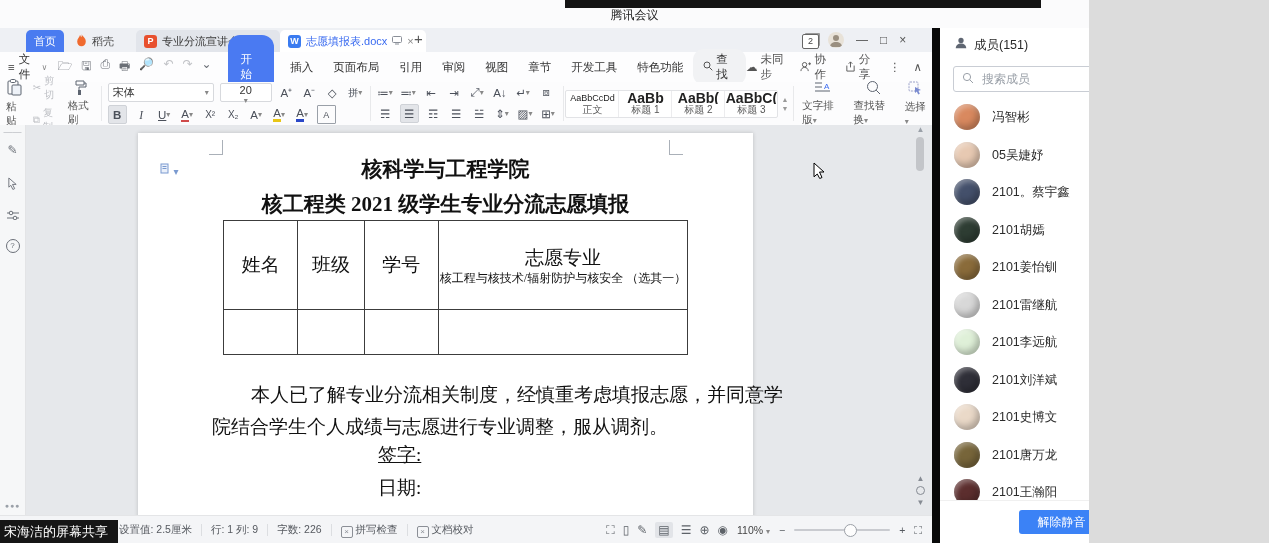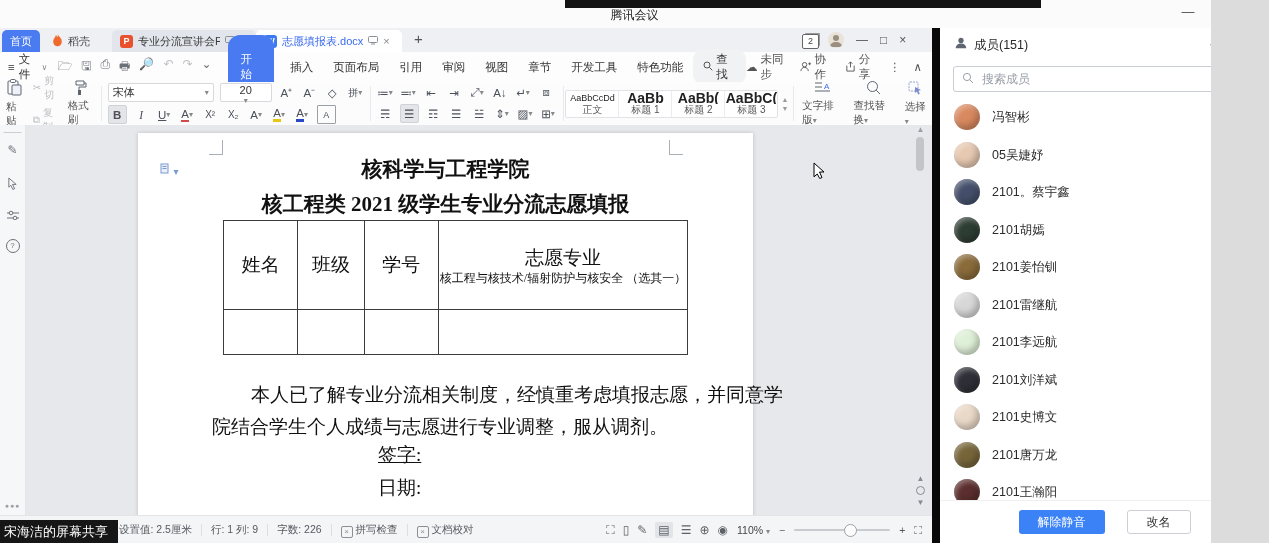--- a/index.html
+++ b/index.html
@@ -1,28 +1,28 @@
 <!DOCTYPE html>
 <html><head>
 <meta charset="utf-8">
 <style>
   html,body{margin:0;padding:0;background:#dcdcdc;}
-  .stage{position:relative;width:1211px;height:543px;background:#fff;overflow:hidden;
+  .stage{position:relative;width:1089px;height:543px;background:#fff;overflow:hidden;
          font-family:"Liberation Sans",sans-serif;color:#333;}
   
   .m-titlebar{position:absolute;left:0;top:0;width:1269px;height:28px;background:#fbfbfc;}
   .m-title{position:absolute;left:0;right:0;top:7px;text-align:center;font-size:12px;color:#1f1f1f;}
   .top-black{position:absolute;left:565px;top:0;width:476px;height:8px;background:#141414;}
   .m-controls{position:absolute;right:8px;top:4px;display:flex;gap:14px;color:#4a4a4a;font-size:13px;}
   .m-controls span{width:18px;text-align:center;cursor:default;}
   
   .wps{position:absolute;left:0;top:28px;width:932px;height:515px;background:#fff;}
   .tabbar{position:absolute;left:0;top:0;width:932px;height:24px;background:#eef0f4;}
   .wtab{position:absolute;top:2px;height:22px;display:flex;align-items:center;gap:5px;
-        font-size:11px;padding:0 8px;border-radius:5px 5px 0 0;white-space:nowrap;}
+        font-size:11px;padding:0 8px;border-radius:5px 5px 0 0;white-space:nowrap;margin-left:24px;}
   .tab-home{left:2px;background:#4a7bf0;color:#fff;justify-content:center;width:22px;}
   .tab-docer{left:44px;color:#444;}
   .tab-ppt{left:112px;width:128px;background:#e2e5eb;color:#3a3a3a;}
   .tab-doc{left:256px;width:130px;background:#fff;color:#3a6bf0;}
   .tab-add{position:absolute;left:414px;top:2px;font-size:15px;color:#555;}
   .fileicon{display:inline-block;width:13px;height:13px;border-radius:3px;color:#fff;
             font-size:9px;font-weight:bold;text-align:center;line-height:13px;}
   .fi-w{background:#3a7bf0;}
   .fi-p{background:#e8502e;}
   .tab-x{color:#888;font-size:11px;}

